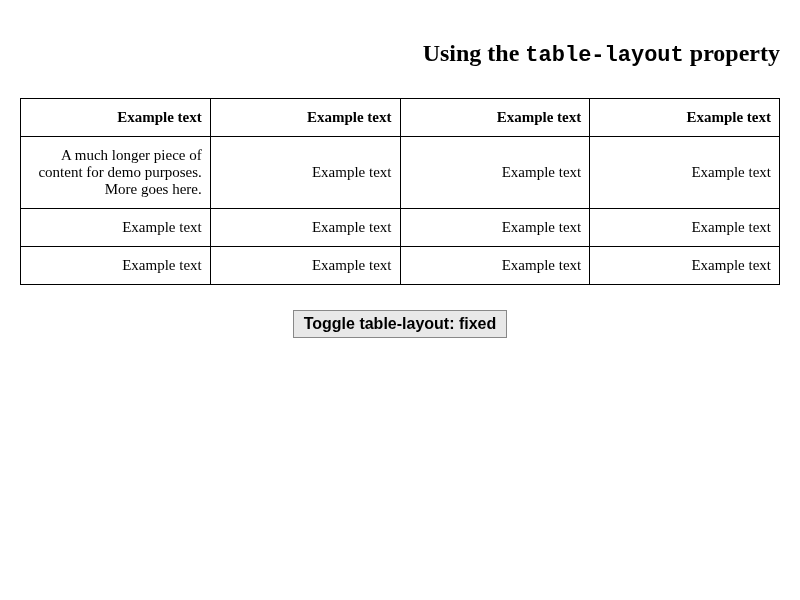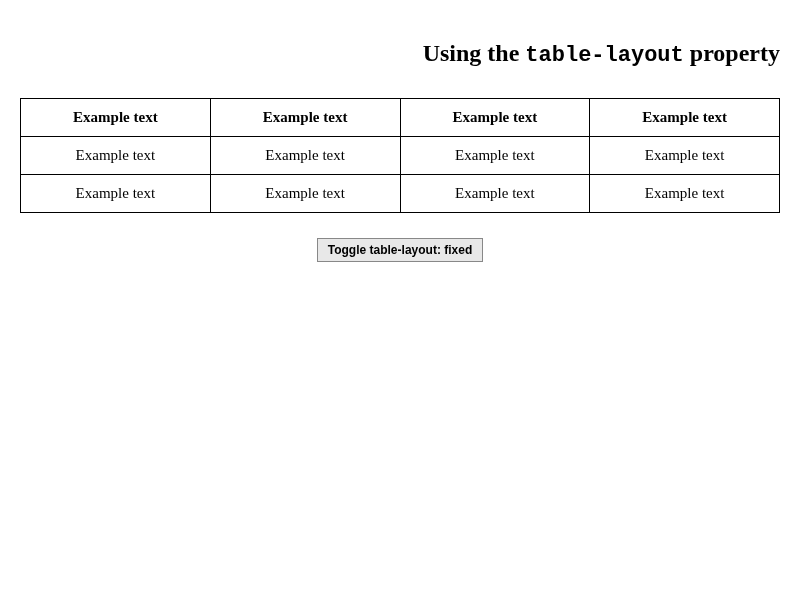--- a/index.html
+++ b/index.html
@@ -24,37 +24,37 @@
     }
     table {
       width: 100%;
       border-collapse: collapse;
       table-layout: fixed;
       margin-bottom: 25px;
     }
     th, td {
       border: 1px solid #000;
       padding: 10px 8px;
-      text-align: center;
+      text-align: right;
       vertical-align: middle;
     }
     th {
       font-weight: bold;
       font-size: 15px;
     }
     td {
       font-size: 15px;
       font-weight: normal;
     }
     .button-wrap {
       text-align: center;
     }
     button {
       font-family: Arial, sans-serif;
-      font-size: 12px;
+      font-size: 16px;
       font-weight: bold;
       padding: 4px 10px;
       background: #e8e8e8;
       border: 1px solid #888;
       cursor: pointer;
     }
   </style>
 </head>
 <body>
 
@@ -66,20 +66,26 @@
   <thead>
     <tr>
       <th>Example text</th>
       <th>Example text</th>
       <th>Example text</th>
       <th>Example text</th>
     </tr>
   </thead>
   <tbody>
     <tr>
+      <td>A much longer piece of content for demo purposes. More goes here.</td>
+      <td>Example text</td>
+      <td>Example text</td>
+      <td>Example text</td>
+    </tr>
+    <tr>
       <td>Example text</td>
       <td>Example text</td>
       <td>Example text</td>
       <td>Example text</td>
     </tr>
     <tr>
       <td>Example text</td>
       <td>Example text</td>
       <td>Example text</td>
       <td>Example text</td>

